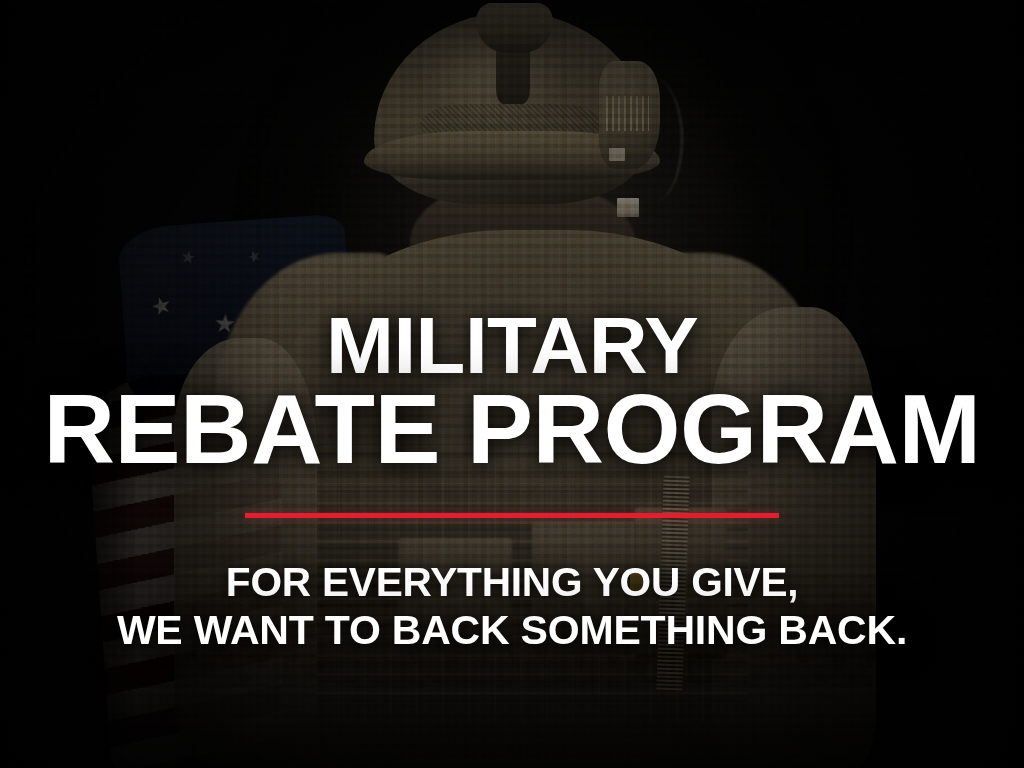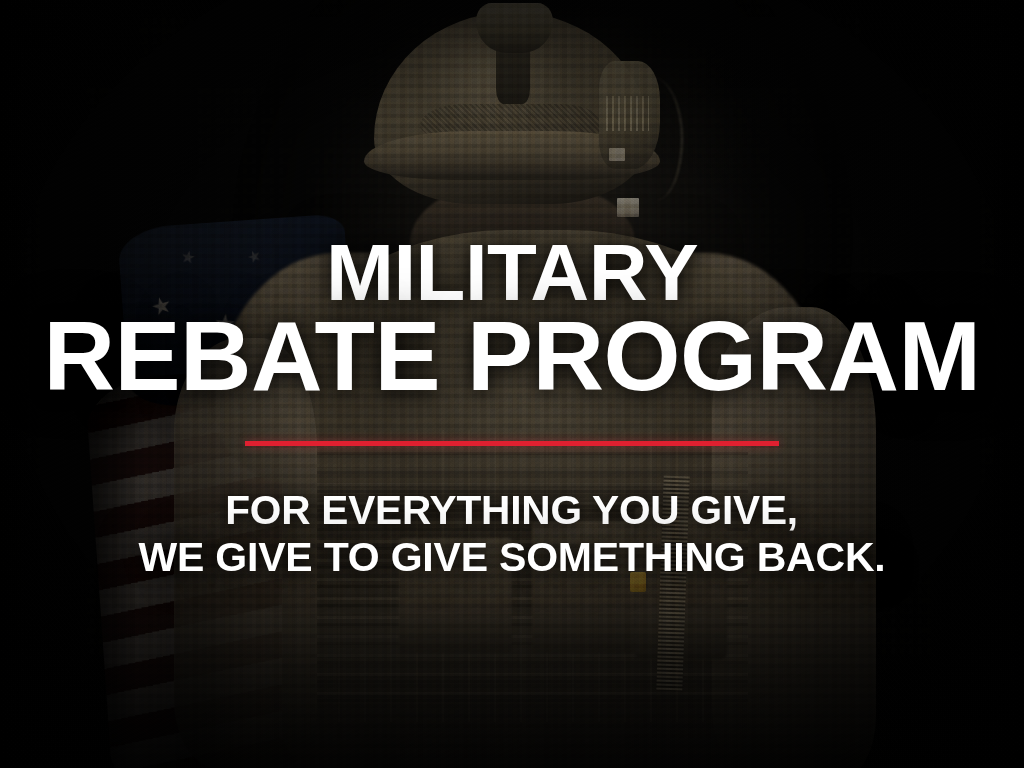--- a/index.html
+++ b/index.html
@@ -250,21 +250,21 @@
     position:absolute;inset:0;opacity:.20;mix-blend-mode:overlay;
     background-image:
       repeating-linear-gradient(37deg,rgba(255,255,255,.09) 0 1px,rgba(0,0,0,.09) 1px 2px),
       repeating-linear-gradient(-51deg,rgba(255,255,255,.06) 0 1px,rgba(0,0,0,.06) 1px 3px);
   }
 
   
   .copy{
     position:absolute;inset:0;
     display:flex;flex-direction:column;
-    align-items:center;justify-content:flex-start;
+    align-items:center;justify-content:center;
     text-align:center;
   }
   .headline{
     color:#fff;
     font-weight:700;
     letter-spacing:-.5px;
     line-height:.96;
     text-shadow:0 2px 18px rgba(0,0,0,.85),0 0 46px rgba(0,0,0,.75);
     width:100%;
   }
@@ -359,17 +359,17 @@
 
     <h1 class="headline">
       <span class="l1">MILITARY</span>
       <span class="l2">REBATE PROGRAM</span>
     </h1>
 
     <div class="rule"></div>
 
     <p class="sub">
       <span class="s-l1">FOR EVERYTHING YOU GIVE,</span>
-      <span class="s-l2">WE GIVE TO GIVE SOMETHING BACK.</span>
+      <span class="s-l2">WE WANT TO BACK SOMETHING BACK.</span>
     </p>
 
   </div>
 </div>
 
 </body></html>

